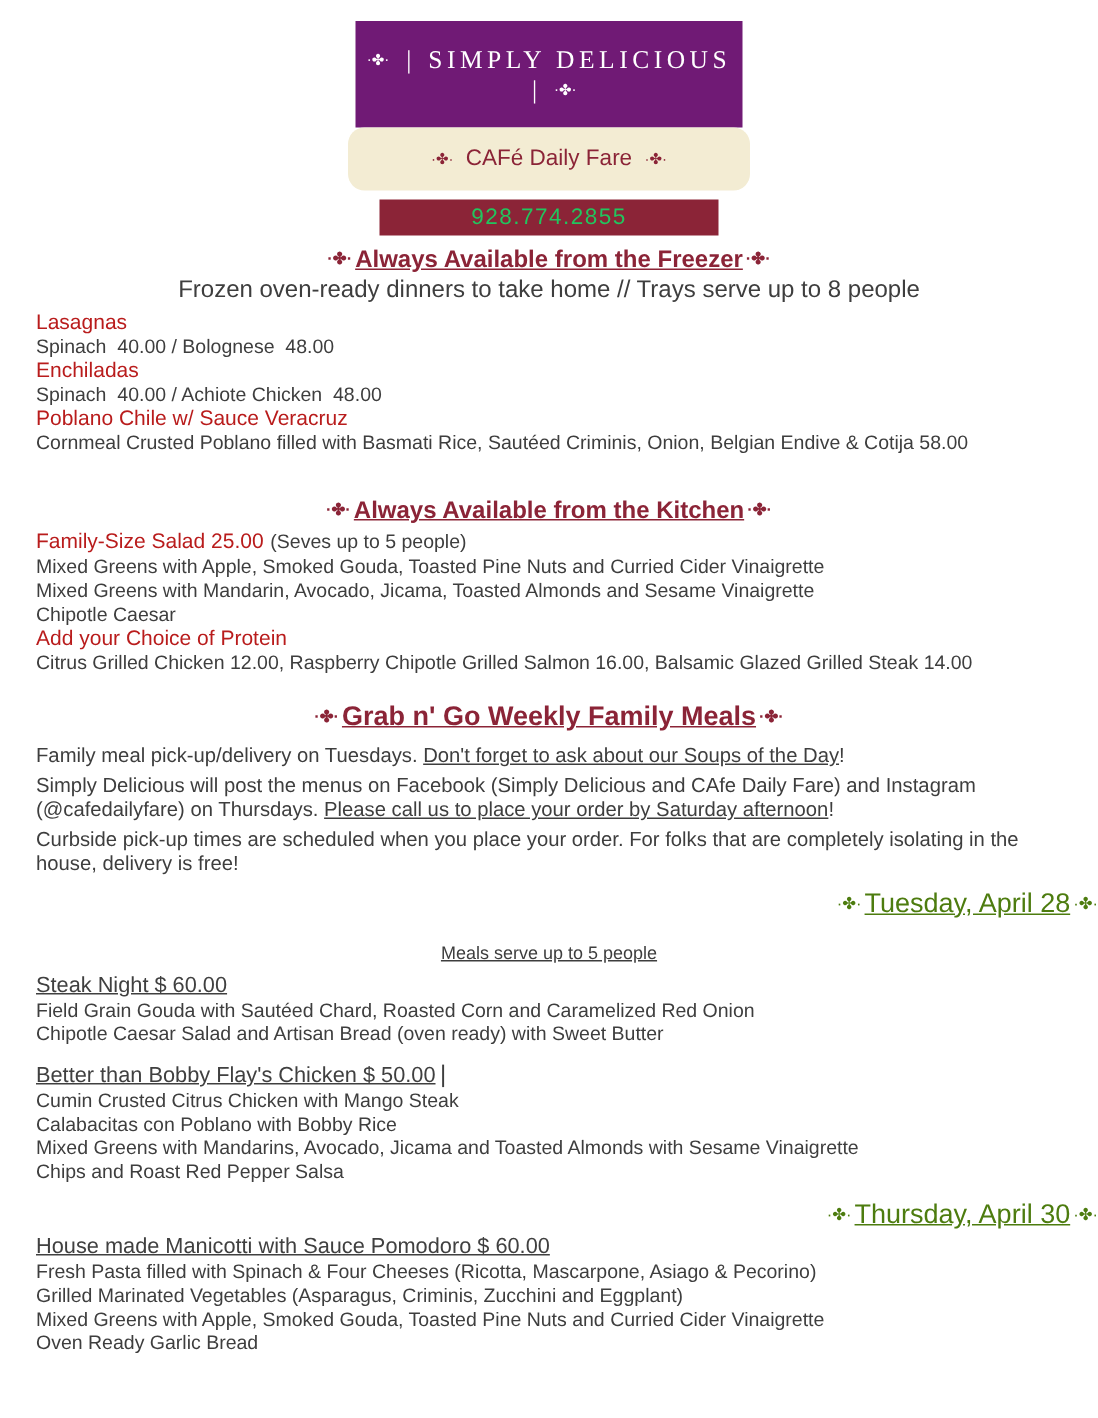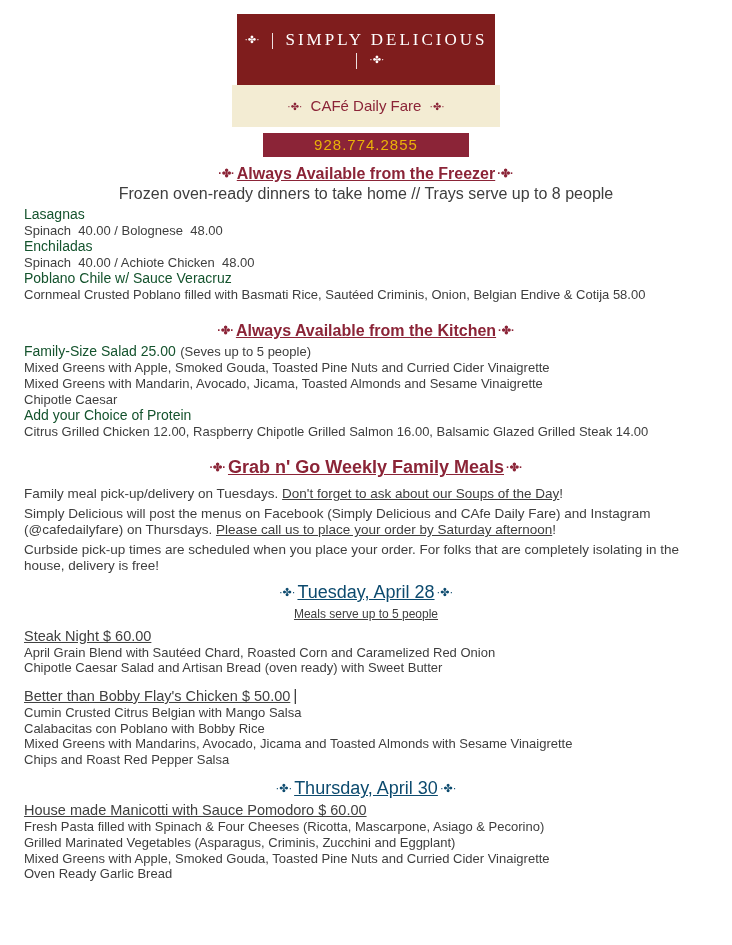--- a/index.html
+++ b/index.html
@@ -5,65 +5,66 @@
   * { box-sizing: border-box; }
   html, body { margin: 0; padding: 0; background: #ffffff; }
   .page {
     width: 732px; height: 945px; overflow: hidden;
     font-family: "Liberation Sans", sans-serif;
     color: #3e3e3e; background: #ffffff;
   }
   
   .logo-band {
     width: 258px; margin: 14px auto 0; padding: 16px 0 15px;
-    background: #7f1d1d; color: #ffffff; text-align: center;
+    background: #701a75; color: #ffffff; text-align: center;
     font-family: "Liberation Serif", serif; font-size: 17px;
   }
   .logo-title { letter-spacing: 3px; }
   .logo-bar { margin: 0 7px; font-weight: normal; }
   .logo-band .orn { font-size: 10px; vertical-align: 2px; }
   .cream-band {
     width: 268px; margin: 0 auto; padding: 12px 0 13px;
     background: #f3ecd3; color: #8b2437; text-align: center;
     font-size: 15px;
+    border-radius: 11px;
   }
   .cream-band .orn { font-size: 10px; vertical-align: 1px; margin: 0 4px; }
   .phone-band {
-    width: 206px; margin: 6px auto 0; padding: 3px 0 4px;
-    background: #8b2437; color: #eab308; text-align: center;
+    width: 226px; margin: 6px auto 0; padding: 3px 0 4px;
+    background: #8b2437; color: #22c55e; text-align: center;
     font-size: 15px; letter-spacing: 1px;
   }
   .tagline {
     margin-top: 5px; text-align: center;
     color: #8b2437; font-size: 15px;
   }
   
   .sec-h {
     text-align: center; color: #8b2437;
     font-size: 16px; font-weight: bold;
     margin: 8px 0 2px;
   }
   .sec-h.big { font-size: 18px; margin: 18px 0 8px; }
   .day-h {
-    text-align: center; color: #0c4a6e;
+    text-align: right; color: #4d7c0f;
     font-size: 18px; font-weight: normal;
     margin: 8px 0 1px;
   }
   .h-text { text-decoration: underline; margin: 0 2px; }
   .h-orn { font-size: 11px; vertical-align: 2px; }
   
   .content { padding: 0 24px; }
   .center { text-align: center; }
   .u { text-decoration: underline; }
   .sub { font-size: 16px; margin: 0 0 3px; }
-  .item-name { color: #14532d; font-size: 14px; line-height: 1.18; }
+  .item-name { color: #b91c1c; font-size: 14px; line-height: 1.18; }
   .desc { font-size: 13px; line-height: 1.2; white-space: pre-wrap; }
   .inline { display: inline; }
   .para { font-size: 13.5px; line-height: 1.18; margin: 4px 0; }
-  .note { font-size: 12px; margin: 4px 0 6px; }
+  .note { font-size: 12px; margin: 15px 0 6px; }
   .meal-block { margin-top: 6px; margin-bottom: 11px; }
   .meal-title { color: #404040; font-size: 14.5px; text-decoration: underline; }
   .cursor { color: #3e3e3e; margin-left: 3px; text-decoration: none; }
 </style>
 </head>
 <body>
 
 <div class="page">
 
   <header>
@@ -91,21 +92,21 @@
       <div class="item-name">Lasagnas</div>
       <div class="desc">Spinach  40.00 / Bolognese  48.00</div>
       <div class="item-name">Enchiladas</div>
       <div class="desc">Spinach  40.00 / Achiote Chicken  48.00</div>
       <div class="item-name">Poblano Chile w/ Sauce Veracruz</div>
       <div class="desc">Cornmeal Crusted Poblano filled with Basmati Rice, Sautéed Criminis, Onion, Belgian Endive &amp; Cotija 58.00</div>
     </div>
   </section>
 
   <section>
-    <h2 class="sec-h" style="margin-top:20px"><span class="h-orn">·✤·</span><span class="h-text">Always Available from the Kitchen</span><span class="h-orn">·✤·</span></h2>
+    <h2 class="sec-h" style="margin-top:30px"><span class="h-orn">·✤·</span><span class="h-text">Always Available from the Kitchen</span><span class="h-orn">·✤·</span></h2>
     <div class="content">
       <div>
         <span class="item-name inline">Family-Size Salad 25.00</span>
         <span class="desc inline">(Seves up to 5 people)</span>
       </div>
       <div class="desc">Mixed Greens with Apple, Smoked Gouda, Toasted Pine Nuts and Curried Cider Vinaigrette</div>
       <div class="desc">Mixed Greens with Mandarin, Avocado, Jicama, Toasted Almonds and Sesame Vinaigrette</div>
       <div class="desc">Chipotle Caesar</div>
       <div class="item-name">Add your Choice of Protein</div>
       <div class="desc">Citrus Grilled Chicken 12.00, Raspberry Chipotle Grilled Salmon 16.00, Balsamic Glazed Grilled Steak 14.00</div>
@@ -120,26 +121,26 @@
       <p class="para">Curbside pick-up times are scheduled when you place your order. For folks that are completely isolating in the house, delivery is free!</p>
     </div>
   </section>
 
   <section>
     <h2 class="day-h"><span class="h-orn">·✤·</span><span class="h-text">Tuesday, April 28</span><span class="h-orn">·✤·</span></h2>
     <div class="center note u">Meals serve up to 5 people</div>
     <div class="content">
       <div class="meal-block">
         <span class="meal-title">Steak Night $ 60.00</span>
-        <div class="desc">April Grain Blend with Sautéed Chard, Roasted Corn and Caramelized Red Onion</div>
+        <div class="desc">Field Grain Gouda with Sautéed Chard, Roasted Corn and Caramelized Red Onion</div>
         <div class="desc">Chipotle Caesar Salad and Artisan Bread (oven ready) with Sweet Butter</div>
       </div>
       <div class="meal-block">
         <span class="meal-title">Better than Bobby Flay's Chicken $ 50.00</span><span class="cursor">|</span>
-        <div class="desc">Cumin Crusted Citrus Belgian with Mango Salsa</div>
+        <div class="desc">Cumin Crusted Citrus Chicken with Mango Steak</div>
         <div class="desc">Calabacitas con Poblano with Bobby Rice</div>
         <div class="desc">Mixed Greens with Mandarins, Avocado, Jicama and Toasted Almonds with Sesame Vinaigrette</div>
         <div class="desc">Chips and Roast Red Pepper Salsa</div>
       </div>
     </div>
   </section>
 
   <section>
     <h2 class="day-h"><span class="h-orn">·✤·</span><span class="h-text">Thursday, April 30</span><span class="h-orn">·✤·</span></h2>
     <div class="content">

